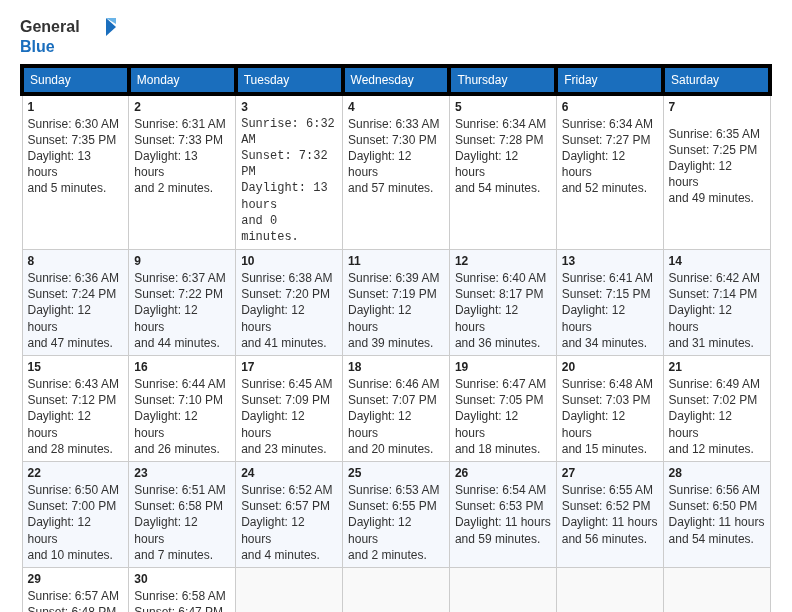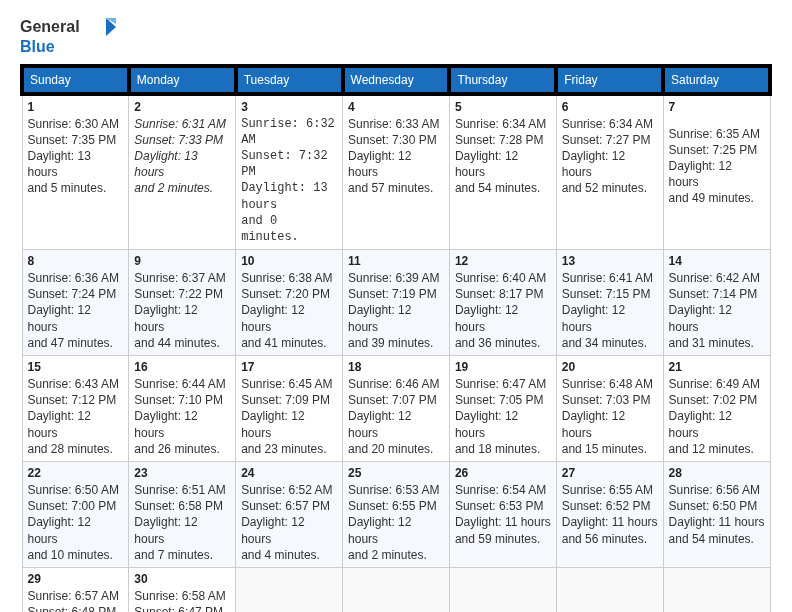--- a/index.html
+++ b/index.html
@@ -126,21 +126,21 @@
     <tr>
           <td>
             <span class="day-num">1</span>
             <div class="day-info" style="white-space: pre-line;">Sunrise: 6:30 AM
 Sunset: 7:35 PM
 Daylight: 13 hours
 and 5 minutes.</div>
           </td>
           <td>
             <span class="day-num">2</span>
-            <div class="day-info" style="white-space: pre-line; font-style: italic;">Sunrise: 6:31 AM
+            <div class="day-info" style="white-space: pre-line;">Sunrise: 6:31 AM
 Sunset: 7:33 PM
 Daylight: 13 hours
 and 2 minutes.</div>
           </td>
           <td>
             <span class="day-num">3</span>
             <div class="day-info" style="white-space: pre-line; font-family: Liberation Mono, monospace;">Sunrise: 6:32 AM
 Sunset: 7:32 PM
 Daylight: 13 hours
 and 0 minutes.</div>

